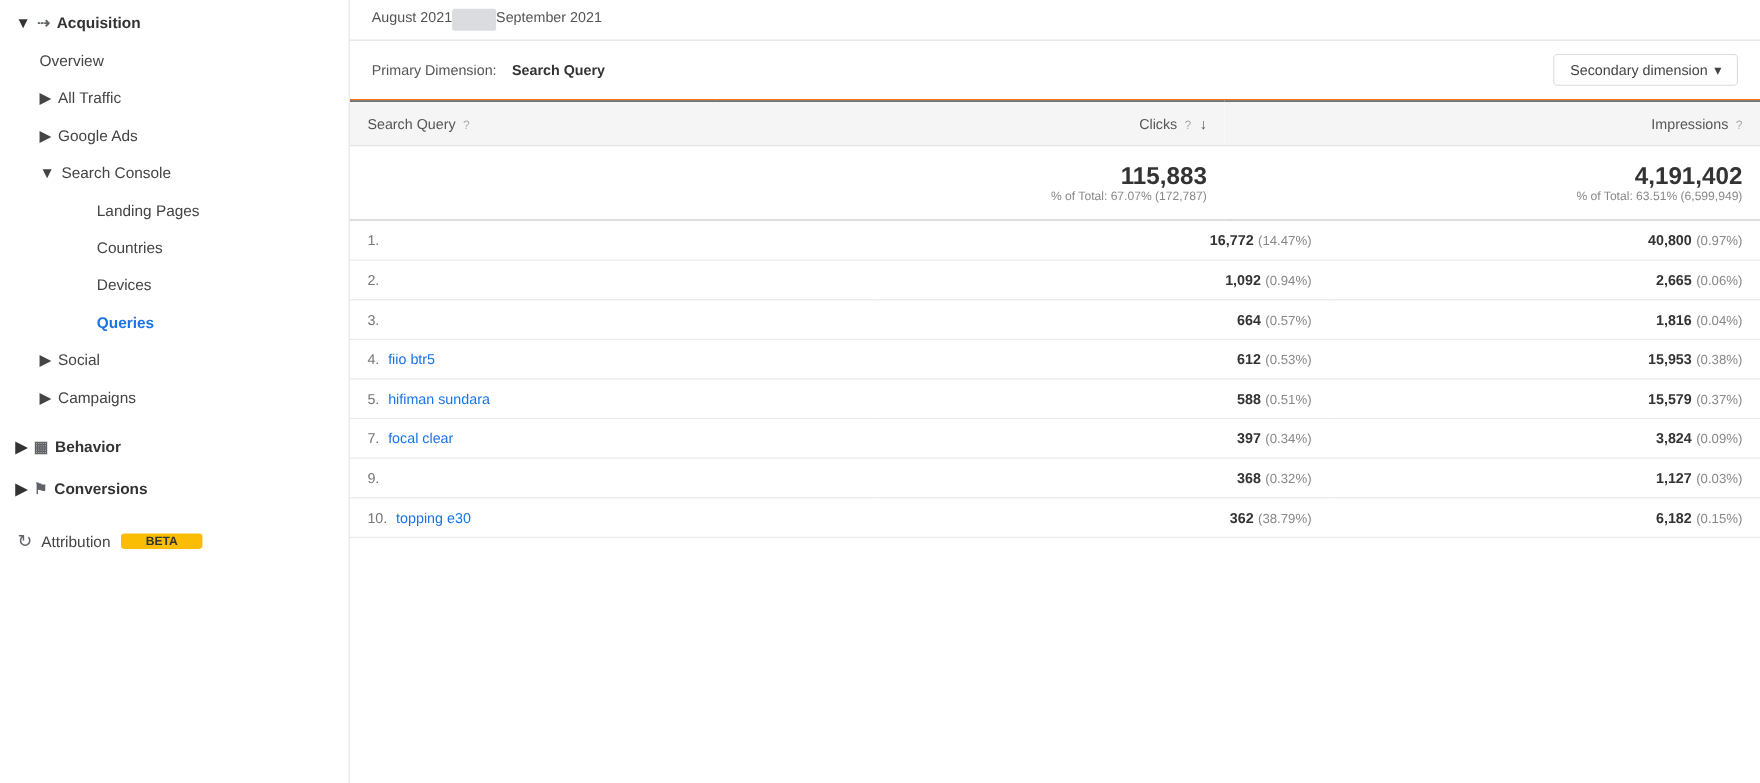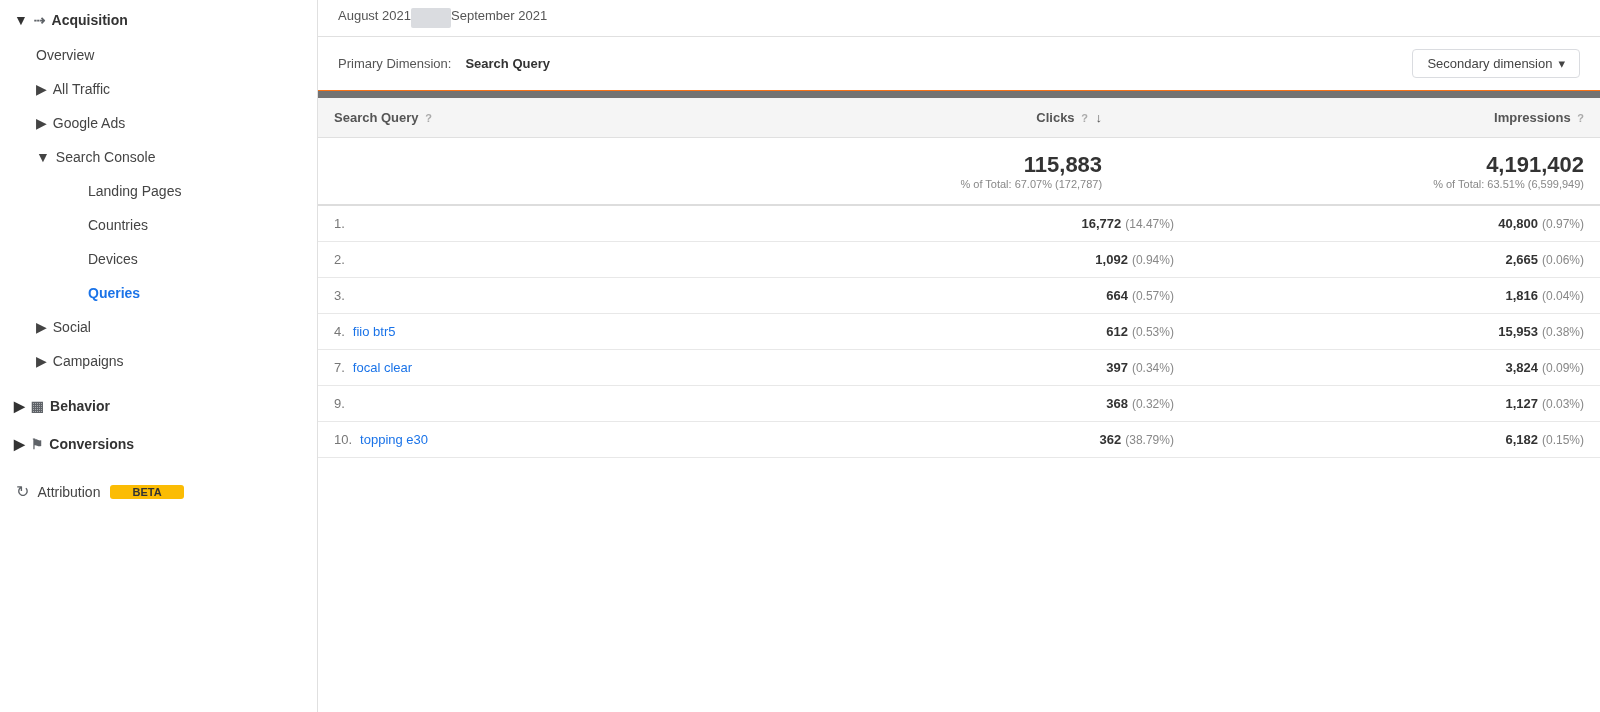--- a/index.html
+++ b/index.html
@@ -97,27 +97,27 @@
       gap: 6px;
     }
 
     
     .data-table {
       width: 100%;
       border-collapse: collapse;
     }
     .data-table th {
       background: #f5f5f5;
-      border-top: 7px solid #737373;
+      border-top: 2px solid #737373;
       border-bottom: 1px solid #e0e0e0;
       padding: 12px 16px;
       text-align: left;
       font-size: 13px;
       color: #555;
-      font-weight: bold;
+      font-weight: normal;
       position: sticky;
       top: 0;
       z-index: 1;
     }
     .data-table th.numeric { text-align: right; }
     .data-table th .sort-icon { display: inline-block; margin-left: 4px; color: #555; }
     .data-table th .help-icon { color: #aaa; font-size: 11px; margin-left: 3px; cursor: pointer; }
 
     .data-table td {
       padding: 10px 16px;
@@ -305,20 +305,25 @@
           <td><span class="row-num">3.</span></td>
           <td class="numeric"><span class="num-bold">664</span><span class="num-pct">(0.57%)</span></td>
           <td class="numeric"><span class="num-bold">1,816</span><span class="num-pct">(0.04%)</span></td>
         </tr>
         <tr style="border-bottom: 1px solid rgb(232, 232, 232);">
           <td><span class="row-num">4.</span><span class="query-text">fiio btr5</span></td>
           <td class="numeric"><span class="num-bold">612</span><span class="num-pct">(0.53%)</span></td>
           <td class="numeric"><span class="num-bold">15,953</span><span class="num-pct">(0.38%)</span></td>
         </tr>
         <tr style="border-bottom: 1px solid rgb(232, 232, 232);">
+          <td><span class="row-num">5.</span><span class="query-text">hifiman sundara</span></td>
+          <td class="numeric"><span class="num-bold">588</span><span class="num-pct">(0.51%)</span></td>
+          <td class="numeric"><span class="num-bold">15,579</span><span class="num-pct">(0.37%)</span></td>
+        </tr>
+        <tr style="border-bottom: 1px solid rgb(232, 232, 232);">
           <td><span class="row-num">7.</span><span class="query-text">focal clear</span></td>
           <td class="numeric"><span class="num-bold">397</span><span class="num-pct">(0.34%)</span></td>
           <td class="numeric"><span class="num-bold">3,824</span><span class="num-pct">(0.09%)</span></td>
         </tr>
         <tr style="border-bottom: 1px solid rgb(232, 232, 232);">
           <td><span class="row-num">9.</span></td>
           <td class="numeric"><span class="num-bold">368</span><span class="num-pct">(0.32%)</span></td>
           <td class="numeric"><span class="num-bold">1,127</span><span class="num-pct">(0.03%)</span></td>
         </tr>
         <tr style="border-bottom: 1px solid rgb(232, 232, 232);">

